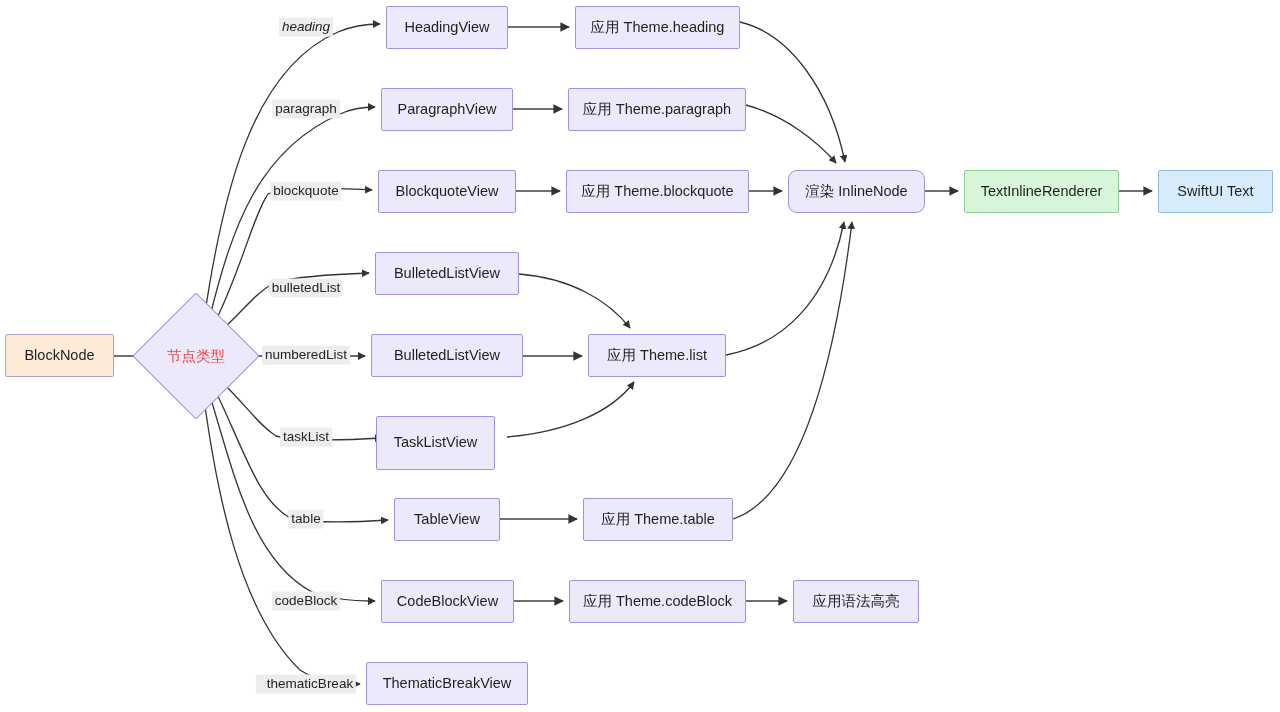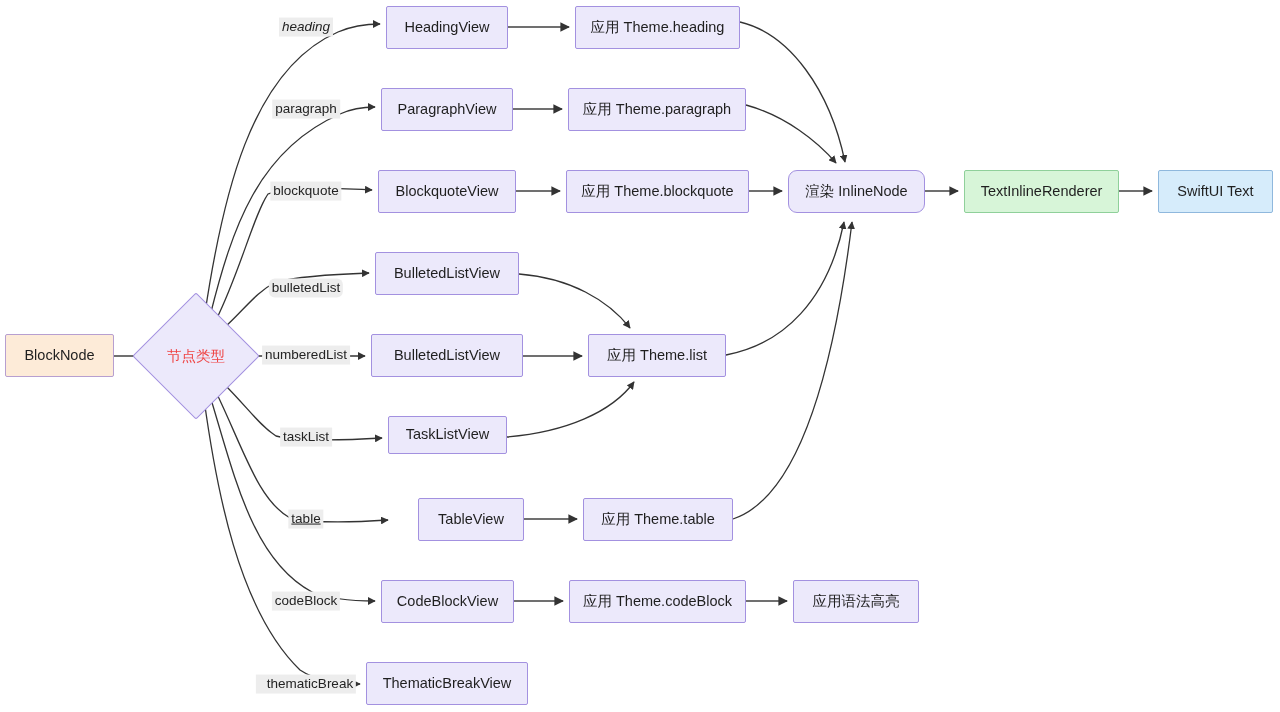--- a/index.html
+++ b/index.html
@@ -168,24 +168,24 @@
   </div>
   <div class="node process" style="left:378px;top:170px;width:138px;height:43px;">
     <span>BlockquoteView</span>
   </div>
   <div class="node process" style="left:375px;top:252px;width:144px;height:43px;">
     <span>BulletedListView</span>
   </div>
   <div class="node process" style="left:371px;top:334px;width:152px;height:43px;">
     <span>BulletedListView</span>
   </div>
-  <div class="node process" style="left:388px;top:416px;width:119px;height:38px;">
+  <div class="node process" style="left:376px;top:416px;width:119px;height:54px;">
     <span>TaskListView</span>
   </div>
-  <div class="node process" style="left:394px;top:498px;width:106px;height:43px;margin-left:24px;">
+  <div class="node process" style="left:394px;top:498px;width:106px;height:43px;">
     <span>TableView</span>
   </div>
   <div class="node process" style="left:381px;top:580px;width:133px;height:43px;">
     <span>CodeBlockView</span>
   </div>
   <div class="node process" style="left:366px;top:662px;width:162px;height:43px;">
     <span>ThematicBreakView</span>
   </div>
 
   <div class="node process" style="left:575px;top:6px;width:165px;height:43px;">
@@ -219,17 +219,17 @@
   <div class="node blue" style="left:1158px;top:170px;width:115px;height:43px;">
     <span>SwiftUI Text</span>
   </div>
 
   <div class="edge-label" style="left:306px;top:27px;font-style:italic;">heading</div>
   <div class="edge-label" style="left:306px;top:109px;">paragraph</div>
   <div class="edge-label" style="left:306px;top:191px;">blockquote</div>
   <div class="edge-label" style="left:306px;top:288px;border-radius:6px;">bulletedList</div>
   <div class="edge-label" style="left:306px;top:355px;">numberedList</div>
   <div class="edge-label" style="left:306px;top:437px;">taskList</div>
-  <div class="edge-label" style="left:306px;top:519px;text-decoration:underline;">table</div>
+  <div class="edge-label" style="left:306px;top:519px;">table</div>
   <div class="edge-label" style="left:306px;top:601px;">codeBlock</div>
   <div class="edge-label" style="left:306px;top:684px;padding-left:11px;">thematicBreak</div>
 
 </div>
 
 </body></html>

